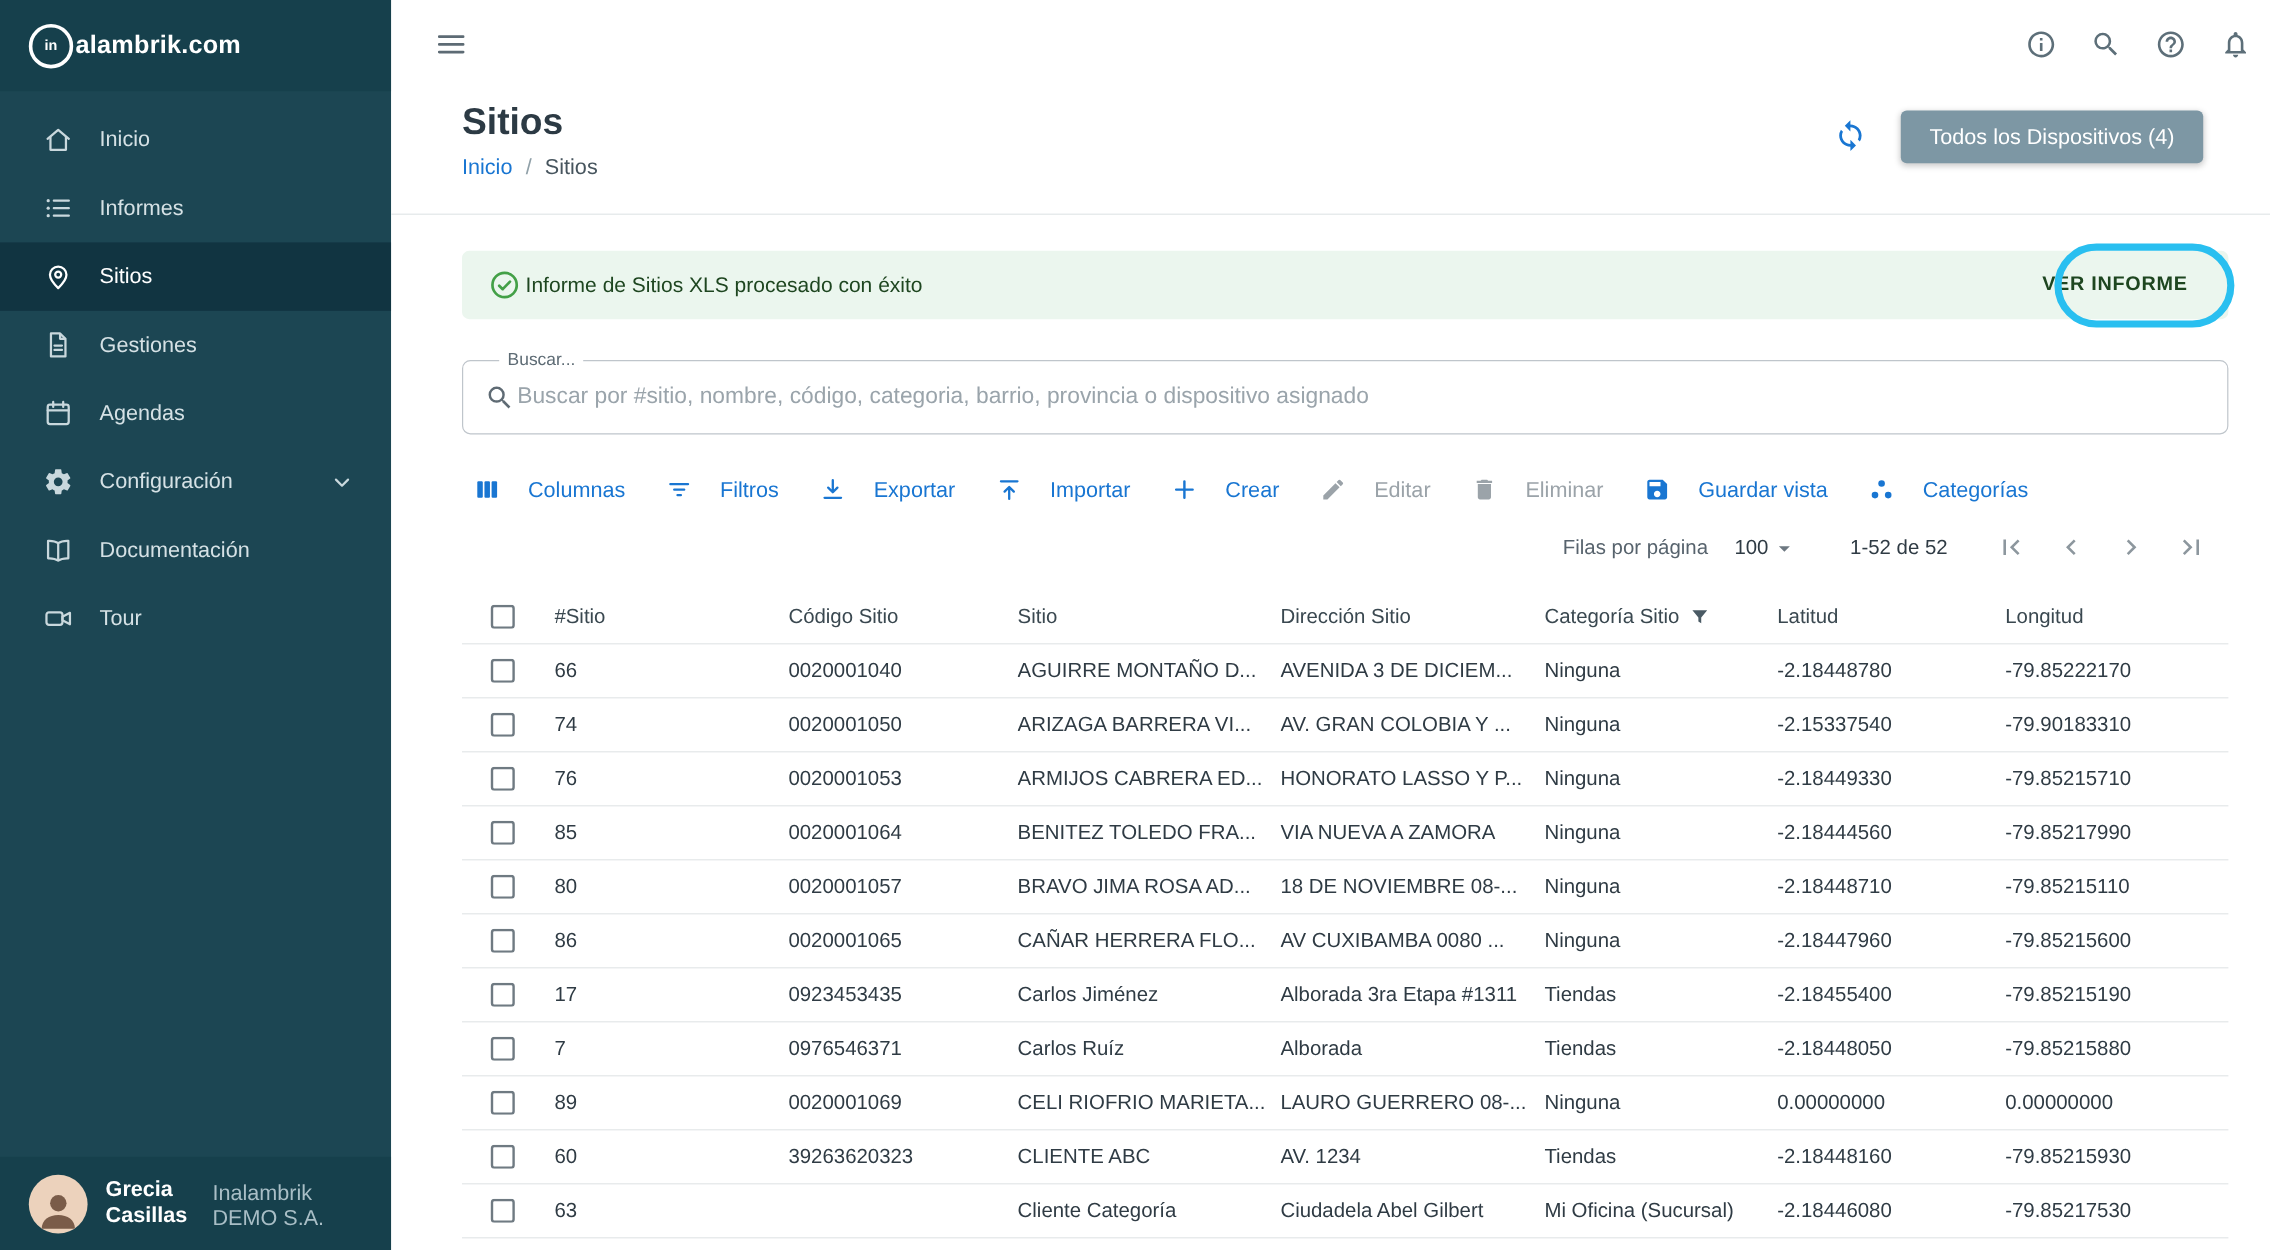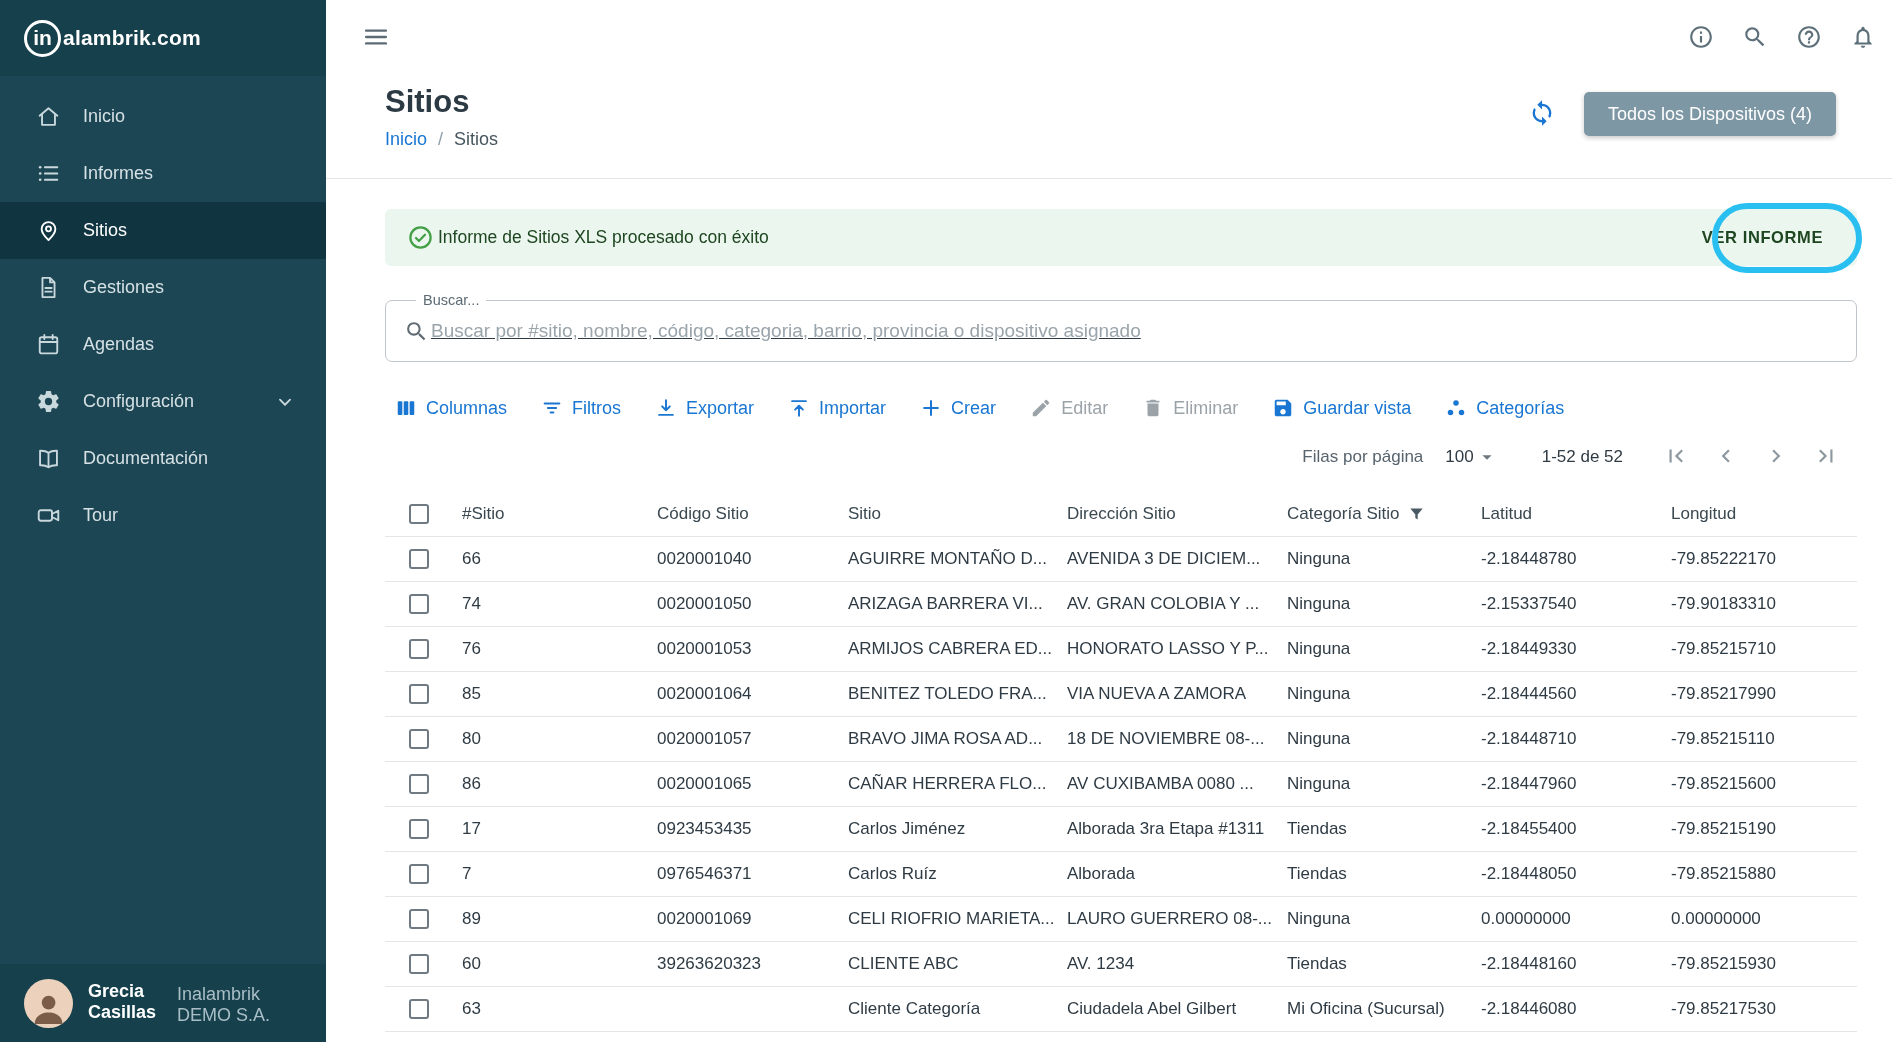--- a/index.html
+++ b/index.html
@@ -12,21 +12,21 @@
   button{font-family:inherit;background:none;border:none;padding:0;cursor:pointer;color:inherit;}
   .icon{display:inline-flex;width:24px;height:24px;line-height:0;flex:none;}
   .icon svg{width:100%;height:100%;display:block;}
 
   .app{display:flex;width:1892px;height:1042px;}
 
   
   .sidebar{width:326px;flex:none;background:#1c4653;color:#dce6e9;display:flex;flex-direction:column;}
   .logo-area{height:76px;flex:none;background:#16404c;display:flex;align-items:center;padding:0 24px;cursor:pointer;}
   .logo-circle{width:37px;height:37px;border:3px solid #fff;border-radius:50%;display:flex;align-items:center;justify-content:center;
-    color:#fff;font-weight:700;font-size:21px;flex:none;}
+    color:#fff;font-weight:700;font-size:12px;flex:none;}
   .logo-text{color:#fff;font-weight:700;font-size:21px;margin-left:2px;letter-spacing:.2px;}
   .nav{padding-top:12px;flex:1;}
   .nav-item{height:57px;display:flex;align-items:center;gap:22px;padding:0 30px 0 36px;font-size:18px;color:#d5e1e5;cursor:pointer;}
   .nav-item .icon{width:25px;height:25px;color:#c9d8dd;}
   .nav-item.selected{background:#113441;color:#fff;}
   .nav-item.selected .icon{color:#fff;}
   .nav-item .chev{margin-left:auto;width:22px;height:22px;color:#c9d8dd;}
   .user-area{margin-top:auto;height:78px;background:#16404c;display:flex;align-items:center;gap:15px;padding:0 24px;cursor:pointer;}
   .avatar{width:49px;height:49px;border-radius:50%;background:#ecd2bc;overflow:hidden;display:flex;align-items:flex-end;justify-content:center;flex:none;}
   .avatar svg{width:80%;height:80%;}
@@ -63,26 +63,26 @@
   .alert-icon{width:27px;height:27px;color:#43a047;}
   .alert-text{font-size:17.5px;color:#1e4620;}
   .alert-action{margin-left:auto;font-size:16.5px;font-weight:700;letter-spacing:.6px;color:#1e4620;padding:8px 12px;}
   .highlight-ring{position:absolute;left:1386px;top:24px;width:150px;height:70px;border:6px solid #29bff0;border-radius:36px;pointer-events:none;}
 
   
   .search-box{margin-top:34px;height:62px;border:1px solid #bfc5cb;border-radius:7px;position:relative;
     display:flex;align-items:center;padding:0 18px;}
   .search-label{position:absolute;top:-9px;left:30px;background:#fff;padding:0 7px;font-size:14.5px;color:#5d6b74;}
   .search-ic{width:25px;height:25px;color:#5f6b74;}
-  .search-input{flex:1;border:none;outline:none;font-size:19px;color:#2f3b44;font-family:inherit;background:transparent;text-decoration:underline;}
+  .search-input{flex:1;border:none;outline:none;font-size:19px;color:#2f3b44;font-family:inherit;background:transparent;}
   .search-input::placeholder{color:#9aa4ab;}
 
   
   .toolbar{margin-top:32px;height:28px;display:flex;align-items:center;gap:34px;padding-left:10px;}
-  .tool{display:flex;align-items:center;gap:9px;font-size:18px;font-weight:500;color:#1976d2;}
+  .tool{display:flex;align-items:center;gap:23px;font-size:18px;font-weight:500;color:#1976d2;}
   .tool .icon{width:22px;height:22px;}
   .tool.disabled{color:#9ba3a9;cursor:default;}
 
   
   .pagination{margin-top:22px;height:26px;display:flex;justify-content:flex-end;align-items:center;font-size:17px;color:#2f3b44;padding-right:18px;}
   .pg-label{color:#57636d;margin-right:22px;}
   .pg-select{display:flex;align-items:center;gap:2px;margin-right:44px;cursor:pointer;}
   .pg-select .caret{width:22px;height:22px;color:#6d7881;}
   .pg-range{margin-right:40px;}
   .pg-nav{display:flex;align-items:center;gap:24px;}

